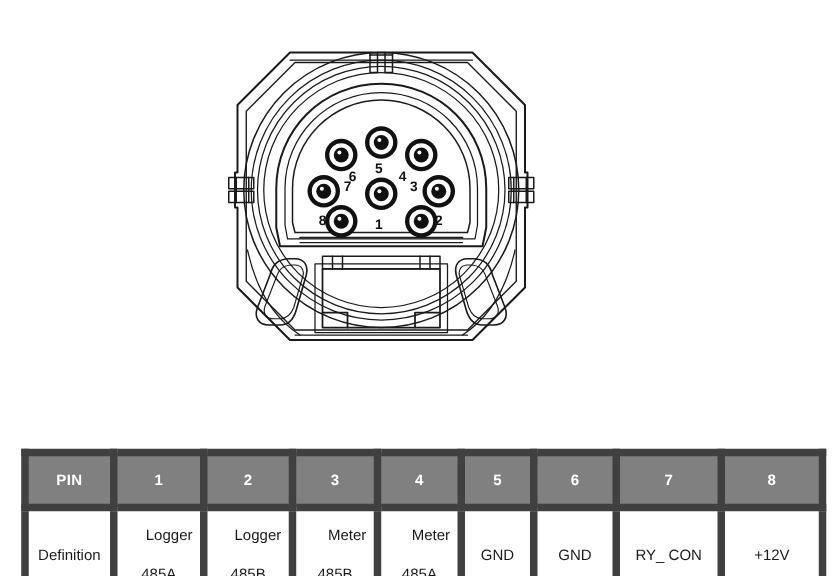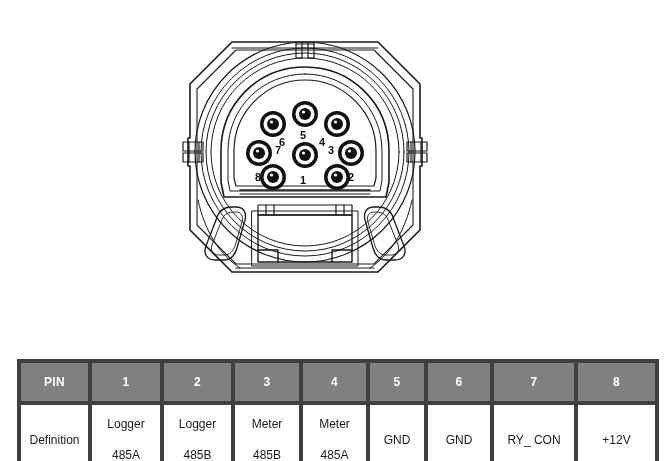--- a/index.html
+++ b/index.html
@@ -26,42 +26,42 @@
     position:absolute;left:17px;top:359px;width:638px;
   }
   table.pin-table{
     border-collapse:collapse;
     width:638px;
     table-layout:fixed;
     border:1px solid #b9b9b9;
   }
   table.pin-table th,
   table.pin-table td{
-    border:4px solid #404040;
+    border:6px solid #404040;
     text-align:center;
     vertical-align:middle;
     padding:6px;
   }
   table.pin-table thead th{
     background:#808080;
     color:#ffffff;
     font-size:12px;
     font-weight:bold;
     height:26px;
     letter-spacing:.3px;
   }
   table.pin-table tbody td{
     background:#ffffff;
     color:#1a1a1a;
     font-size:12px;
     font-weight:normal;
     height:58px;
     line-height:19px;
   }
-  .cell-l1{display:block;}
+  .cell-l1{display:block;text-align:right;}
   .cell-l2{display:block;margin-top:12px;}
   
   col.c-def{width:71px;}
   col.c1{width:72px;}
   col.c2{width:71px;}
   col.c3{width:68px;}
   col.c4{width:67px;}
   col.c5{width:58px;}
   col.c6{width:66px;}
   col.c7{width:84px;}

